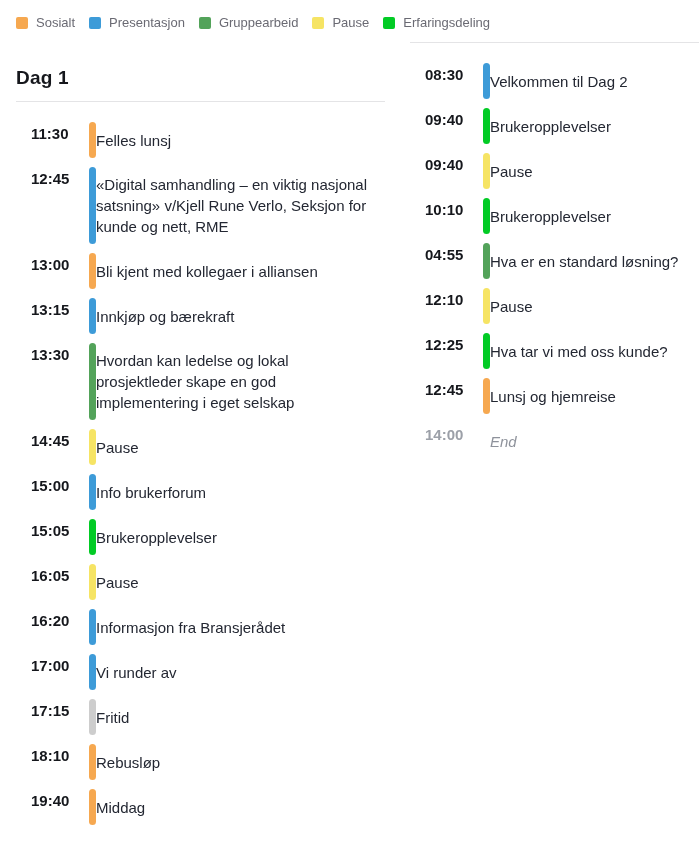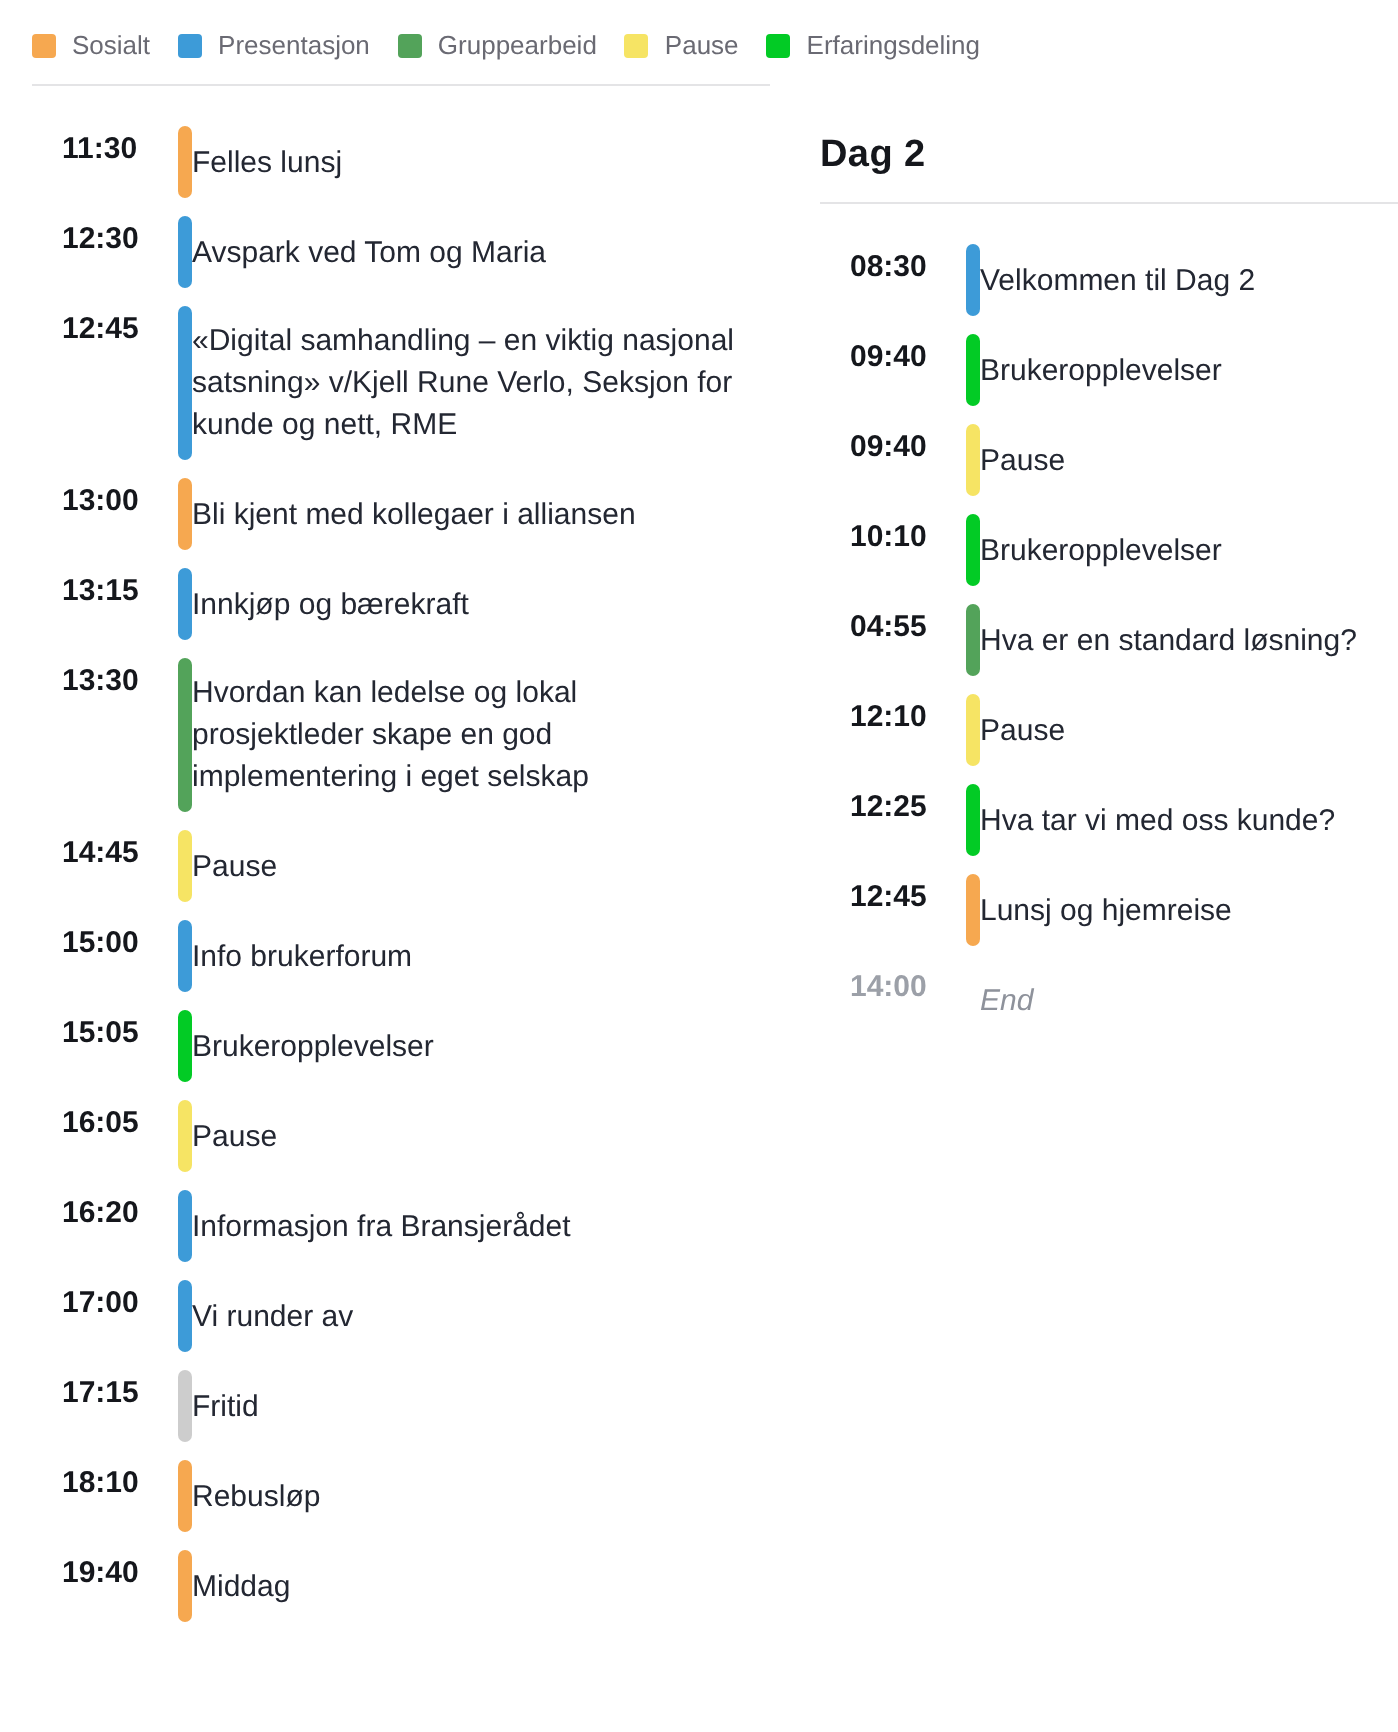--- a/index.html
+++ b/index.html
@@ -57,32 +57,28 @@
     </div>
     <div class="legend-item">
       <span class="legend-swatch" style="background-color: rgb(2, 203, 37);"></span>
       <span class="legend-label">Erfaringsdeling</span>
     </div>
   </div>
 
   <div class="days">
 
     <section class="day">
+      <h2 class="day-title">Dag 1</h2>
       <hr class="day-divider">
       <div class="rows">
 
         <div class="event">
           <span class="time">11:30</span>
           <span class="bar" style="background-color: rgb(246, 168, 80);"></span>
           <span class="title">Felles lunsj</span>
-        </div>
-        <div class="event">
-          <span class="time">12:30</span>
-          <span class="bar" style="background-color: rgb(61, 155, 216);"></span>
-          <span class="title">Avspark ved Tom og Maria</span>
         </div>
         <div class="event">
           <span class="time">12:45</span>
           <span class="bar" style="background-color: rgb(61, 155, 216);"></span>
           <span class="title">«Digital samhandling – en viktig nasjonal satsning» v/Kjell Rune Verlo, Seksjon for kunde og nett, RME</span>
         </div>
         <div class="event">
           <span class="time">13:00</span>
           <span class="bar" style="background-color: rgb(246, 168, 80);"></span>
           <span class="title">Bli kjent med kollegaer i alliansen</span>
@@ -140,21 +136,20 @@
         <div class="event">
           <span class="time">19:40</span>
           <span class="bar" style="background-color: rgb(246, 168, 80);"></span>
           <span class="title">Middag</span>
         </div>
 
       </div>
     </section>
 
     <section class="day">
-      <h2 class="day-title">Dag 2</h2>
       <hr class="day-divider">
       <div class="rows">
 
         <div class="event">
           <span class="time">08:30</span>
           <span class="bar" style="background-color: rgb(61, 155, 216);"></span>
           <span class="title">Velkommen til Dag 2</span>
         </div>
         <div class="event">
           <span class="time">09:40</span>

